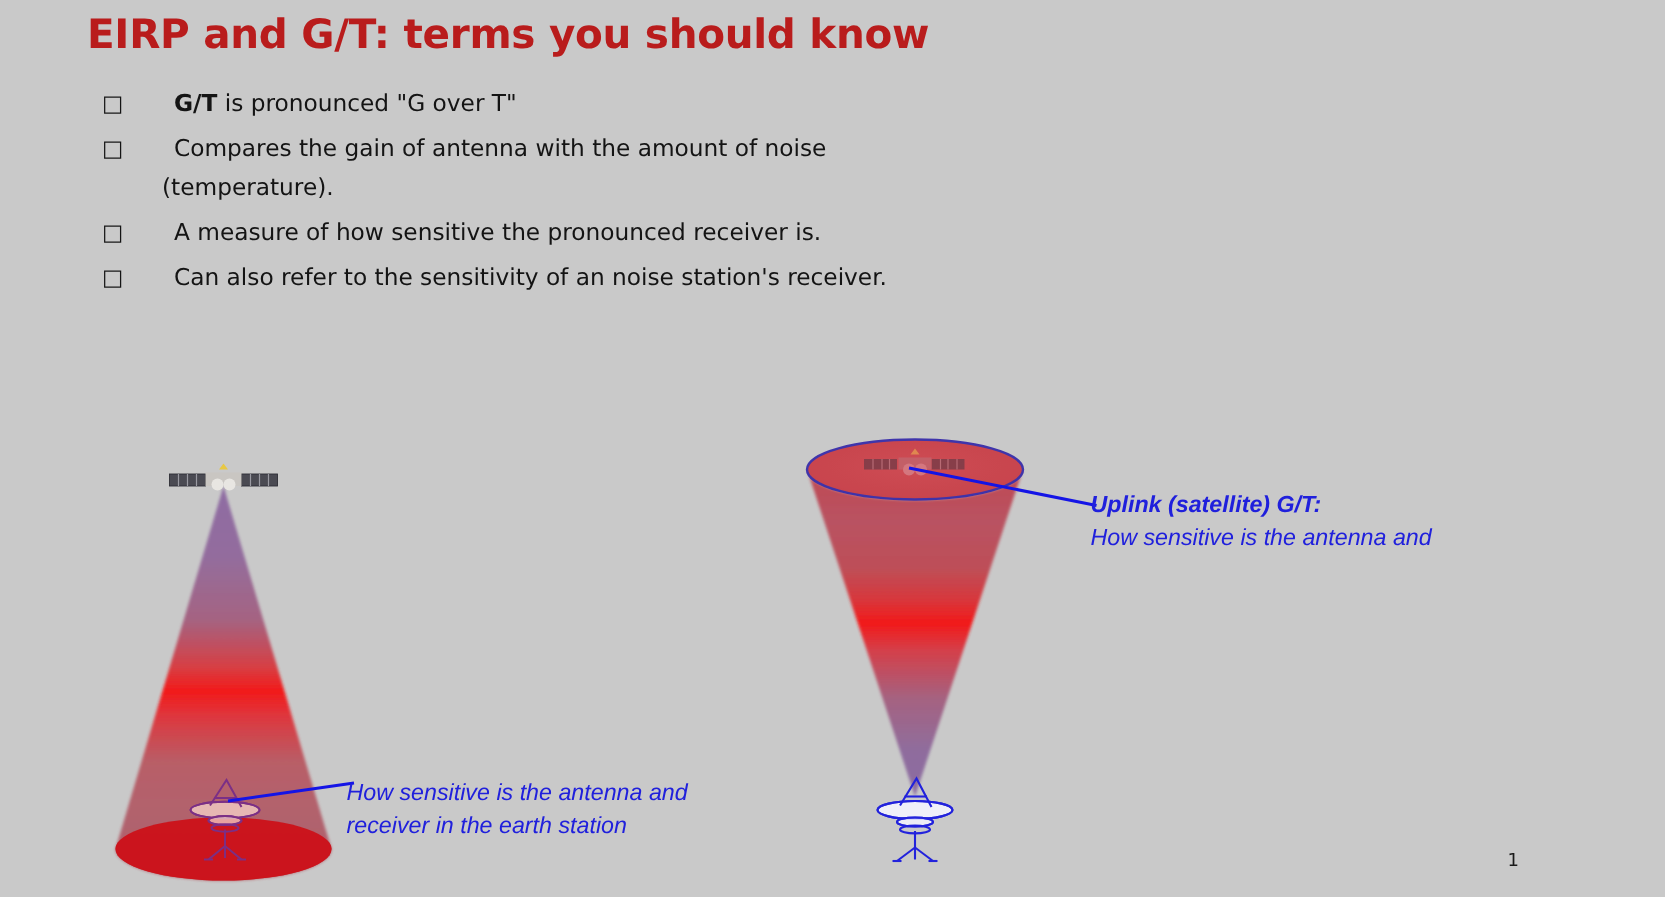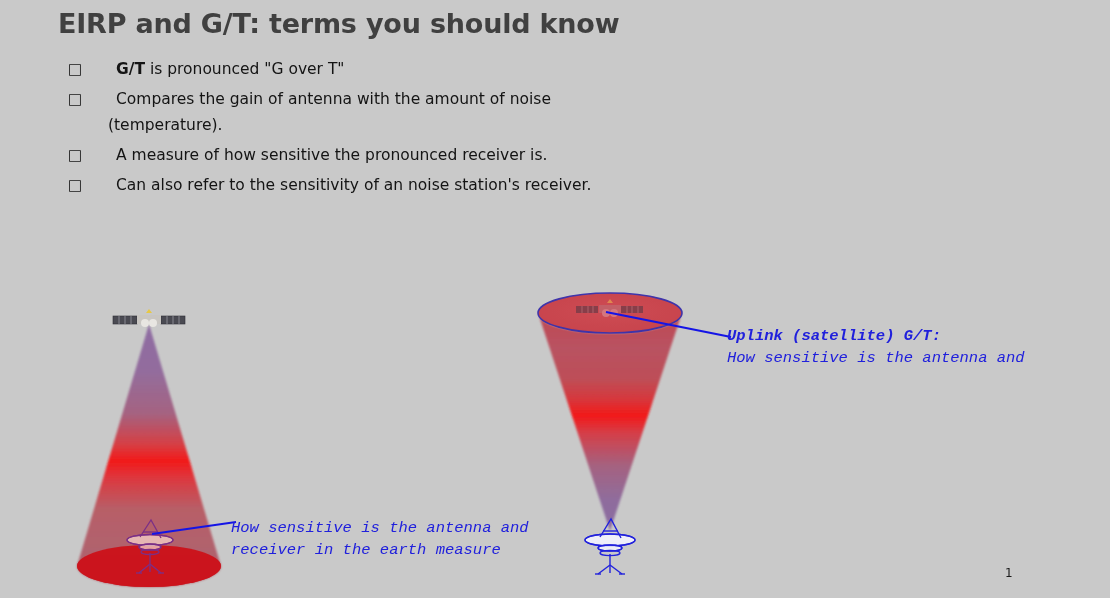--- a/index.html
+++ b/index.html
@@ -30,21 +30,21 @@
   }
 
   
   #title {
     position: absolute;
     left: 58px;
     top: 8px;
     font-family: "DejaVu Sans", sans-serif;
     font-size: 27px;
     font-weight: bold;
-    color: #404040;
+    color: #b91c1c;
     letter-spacing: -0.2px;
     white-space: nowrap;
   }
 
   
   #bullets {
     position: absolute;
     left: 62px;
     top: 56px;
     width: 560px;
@@ -77,21 +77,21 @@
     position: absolute;
     left: 1005px;
     top: 566px;
     font-size: 12px;
     color: #1a1a1a;
   }
 
   
   .annot {
     position: absolute;
-    font-family: Liberation Mono, monospace;
+    font-family: Liberation Sans, sans-serif;
     font-size: 15.5px;
     font-style: italic;
     line-height: 21.5px;
     color: #2020dc;
     white-space: nowrap;
   }
   .annot .hdr { font-weight: bold; display: block; }
   .annot .ln  { display: block; }
 
   #annot-uplink   { left: 727px; top: 326px; }
@@ -263,18 +263,18 @@
 
   </div>
 
   <div class="annot" id="annot-uplink">
     <span class="hdr">Uplink (satellite) G/T:</span>
     <span class="ln">How sensitive is the antenna and</span>
   </div>
 
   <div class="annot" id="annot-downlink">
     <span class="ln">How sensitive is the antenna and</span>
-    <span class="ln">receiver in the earth measure</span>
+    <span class="ln">receiver in the earth station</span>
   </div>
 
   <div id="pagenum">1</div>
 
 </div>
 
 </body></html>

